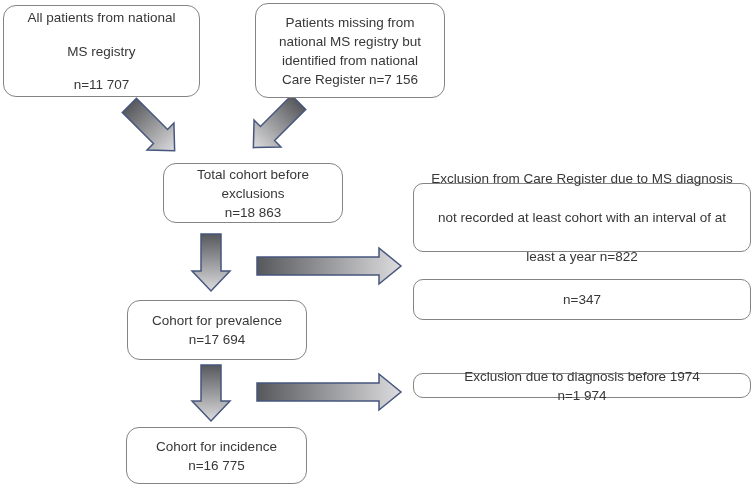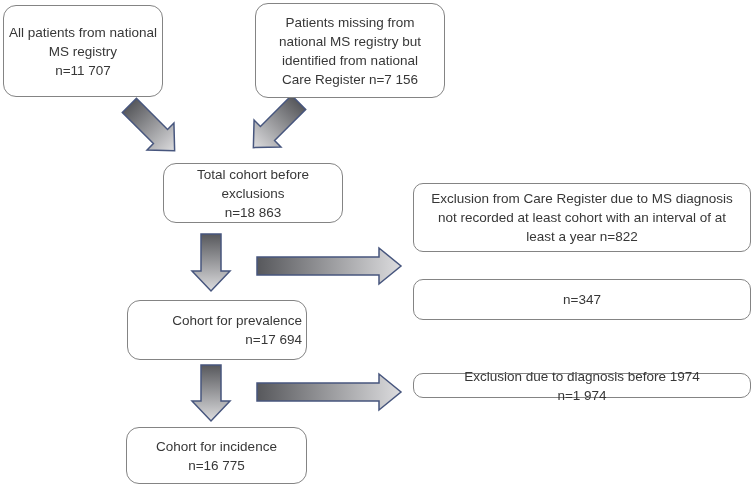--- a/index.html
+++ b/index.html
@@ -30,26 +30,26 @@
     text-align: center;
     color: #373737;
     font-size: 13.5px;
     line-height: 19px;
     padding: 2px 4px;
   }
   .box span { display: block; white-space: nowrap; }
   .r10 { border-radius: 10px; }
 
   
-  #box-ms-registry   { left: 3px;   top: 5px;   width: 160px; height: 92px; }
+  #box-ms-registry   { left: 3px;   top: 5px;   width: 197px; height: 92px; justify-content: space-between; }
   #box-care-register { left: 255px; top: 3px;   width: 190px; height: 95px; }
   #box-total-cohort  { left: 127px; top: 163px; width: 180px; height: 60px; margin-left: 36px; }
-  #box-prevalence    { left: 127px; top: 300px; width: 180px; height: 60px; align-items: flex-end; }
+  #box-prevalence    { left: 127px; top: 300px; width: 180px; height: 60px; }
   #box-incidence     { left: 126px; top: 427px; width: 181px; height: 57px; }
-  #box-exclusion-1   { left: 413px; top: 183px; width: 338px; height: 69px; }
+  #box-exclusion-1   { left: 413px; top: 183px; width: 338px; height: 69px; gap: 20px; }
   #box-exclusion-2   { left: 413px; top: 279px; width: 338px; height: 41px; }
   #box-exclusion-3   { left: 413px; top: 373px; width: 338px; height: 25px; }
 </style>
 </head>
 <body>
 
 <div class="canvas">
 
   <svg class="arrows-layer" width="755" height="488" viewBox="0 0 755 488" xmlns="http://www.w3.org/2000/svg">
     <defs>

